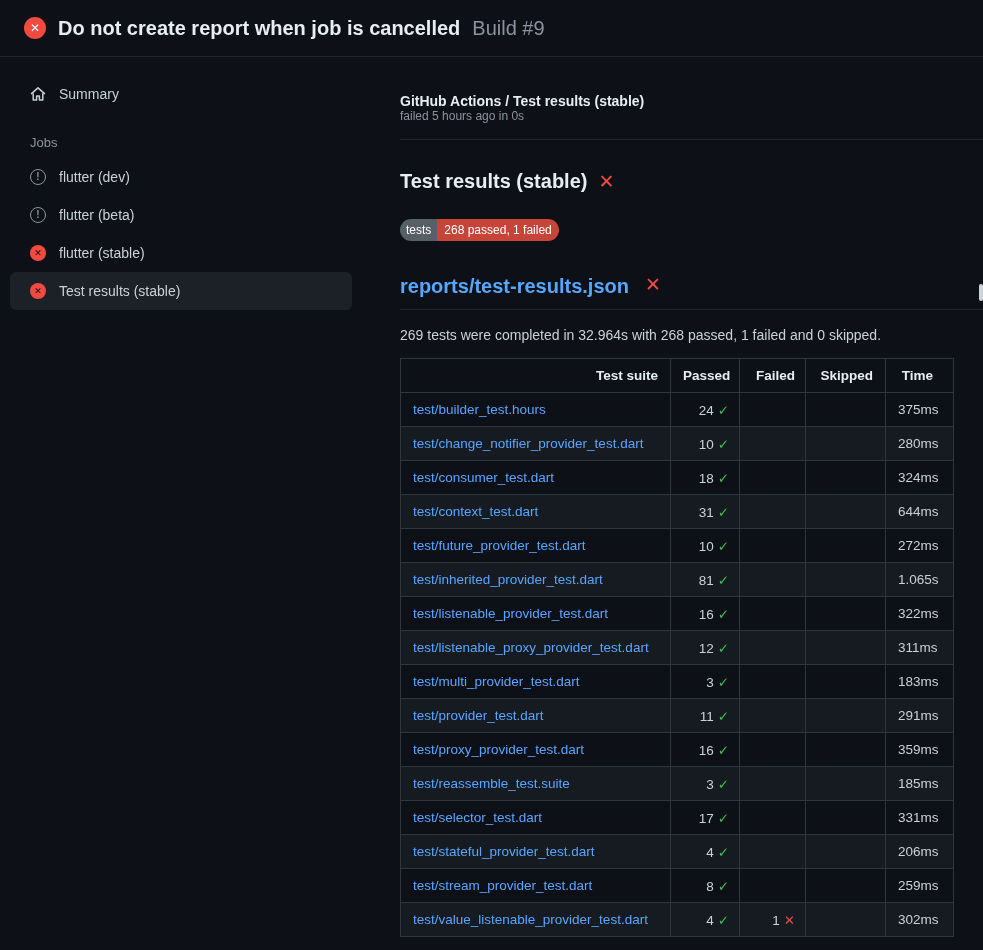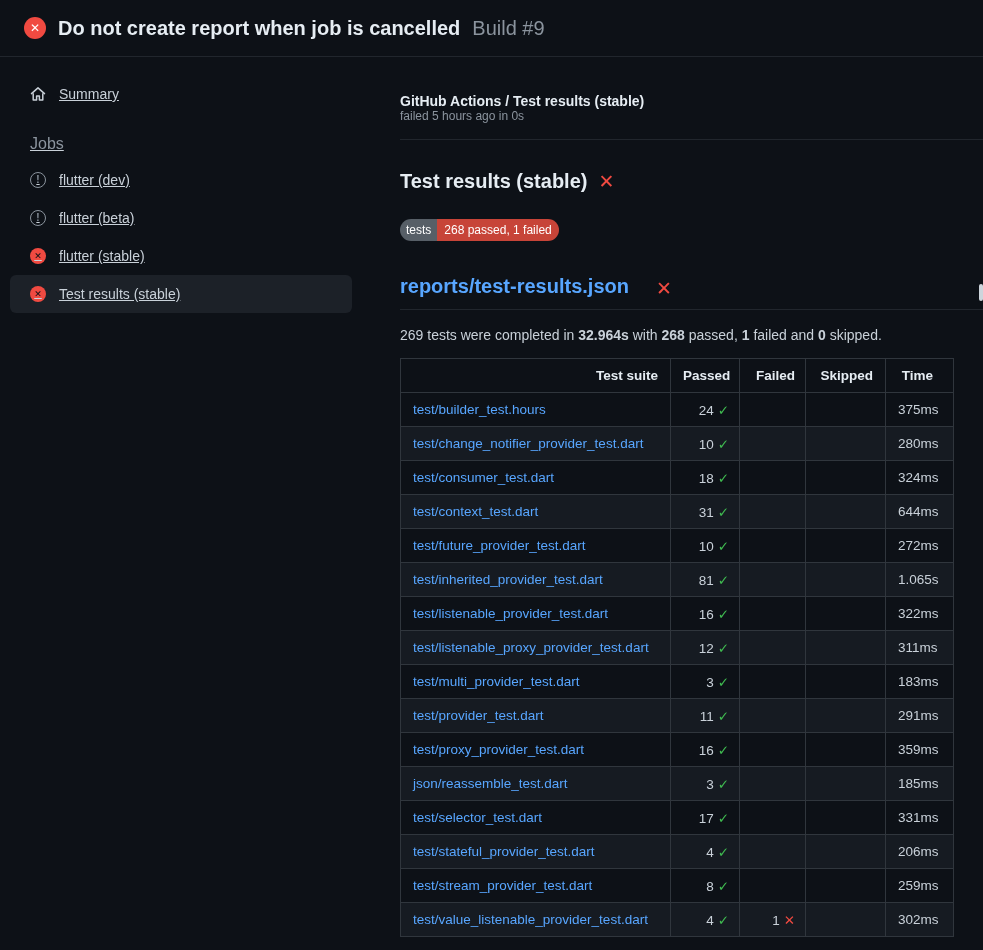--- a/index.html
+++ b/index.html
@@ -28,26 +28,26 @@
     padding:0 24px;border-bottom:1px solid var(--border-muted);}
   .status-circle{border-radius:50%;display:inline-flex;align-items:center;
     justify-content:center;flex-shrink:0;background:var(--danger);}
   .status-circle.lg{width:22px;height:22px;}
   .status-circle.lg .xg{color:#fff;font-size:12px;font-weight:700;line-height:1;}
   .page-title{font-size:20px;font-weight:700;color:var(--text-bright);}
   .build-number{font-size:20px;font-weight:400;color:var(--muted);}
 
   
   .layout{display:flex;align-items:flex-start;}
-  .sidebar{width:362px;flex-shrink:0;padding-top:18px;text-decoration:underline;}
+  .sidebar{width:362px;flex-shrink:0;padding-top:18px;}
   .side-item{display:flex;align-items:center;gap:13px;margin:0 10px;
     padding:11px 20px;border-radius:6px;font-size:14px;cursor:pointer;}
   .side-item.selected{background:var(--selected-bg);}
   .side-label{color:var(--text);}
-  .jobs-label{color:var(--muted);font-size:16px;margin:22px 0 8px 30px;}
+  .jobs-label{color:var(--muted);font-size:13px;margin:22px 0 8px 30px;}
   .neutral-circle{width:16px;height:16px;border:1.5px solid var(--muted);
     border-radius:50%;display:inline-flex;align-items:center;justify-content:center;
     color:var(--muted);font-size:10px;font-weight:700;flex-shrink:0;line-height:1;}
   .fail-circle{width:16px;height:16px;background:var(--danger);border-radius:50%;
     display:inline-flex;align-items:center;justify-content:center;color:#0d1117;
     font-size:9px;font-weight:700;flex-shrink:0;line-height:1;}
   .home-icon{flex-shrink:0;display:block;}
 
   
   .main{flex:1;padding:36px 0 30px 38px;min-width:0;}
@@ -55,25 +55,25 @@
   .run-meta{font-size:12px;color:var(--muted);}
   .divider{border:0;border-top:1px solid var(--border-muted);margin-top:16px;}
   .section-title{margin-top:30px;font-size:20px;font-weight:700;
     color:var(--text-bright);display:flex;align-items:center;gap:11px;}
   .x-mark{color:var(--danger);font-weight:700;font-size:19px;line-height:1;}
   .tests-badge{display:inline-flex;margin-top:26px;font-size:12px;
     border-radius:11px;overflow:hidden;line-height:1.35;}
   .badge-label{background:var(--badge-label-bg);color:#ffffff;padding:3px 6px;}
   .badge-value{background:var(--badge-value-bg);color:#ffffff;padding:3px 7px;}
   .report-title{margin-top:34px;padding-bottom:11px;
-    border-bottom:1px solid var(--border-muted);display:flex;align-items:flex-end;
-    gap:27px;font-size:20px;font-weight:700;margin-right:0;}
+    border-bottom:1px solid var(--border-muted);display:flex;align-items:flex-start;
+    gap:16px;font-size:20px;font-weight:700;margin-right:0;}
   .report-link{color:var(--link);text-decoration:none;cursor:pointer;}
   .summary-line{margin-top:17px;font-size:14px;color:var(--text);padding-right:30px;}
-  .summary-line strong{font-weight:700;}
+  .summary-line strong{font-weight:400;}
 
   
   .results{margin-top:15px;border-collapse:collapse;table-layout:fixed;
     width:553px;font-size:13.5px;}
   .results th,.results td{border:1px solid var(--border);height:34px;
     padding:0 12px;vertical-align:middle;white-space:nowrap;overflow:hidden;}
   .results th{font-weight:700;color:var(--text-bright);text-align:right;}
   .results th.num,.results td.col-num{text-align:right;padding-right:10px;}
   .results th.col-time,.results td.col-time{text-align:right;padding-right:20px;}
   .results tbody tr:nth-child(even){background:var(--bg-secondary);}
@@ -246,21 +246,21 @@
             <td class="col-time">291ms</td>
           </tr>
           <tr>
             <td><a class="suite-link">test/proxy_provider_test.dart</a></td>
             <td class="col-num"><span>16</span><span class="mark success">✓</span></td>
             <td class="col-num"></td>
             <td class="col-num"></td>
             <td class="col-time">359ms</td>
           </tr>
           <tr>
-            <td><a class="suite-link">json/reassemble_test.dart</a></td>
+            <td><a class="suite-link">test/reassemble_test.suite</a></td>
             <td class="col-num"><span>3</span><span class="mark success">✓</span></td>
             <td class="col-num"></td>
             <td class="col-num"></td>
             <td class="col-time">185ms</td>
           </tr>
           <tr>
             <td><a class="suite-link">test/selector_test.dart</a></td>
             <td class="col-num"><span>17</span><span class="mark success">✓</span></td>
             <td class="col-num"></td>
             <td class="col-num"></td>

